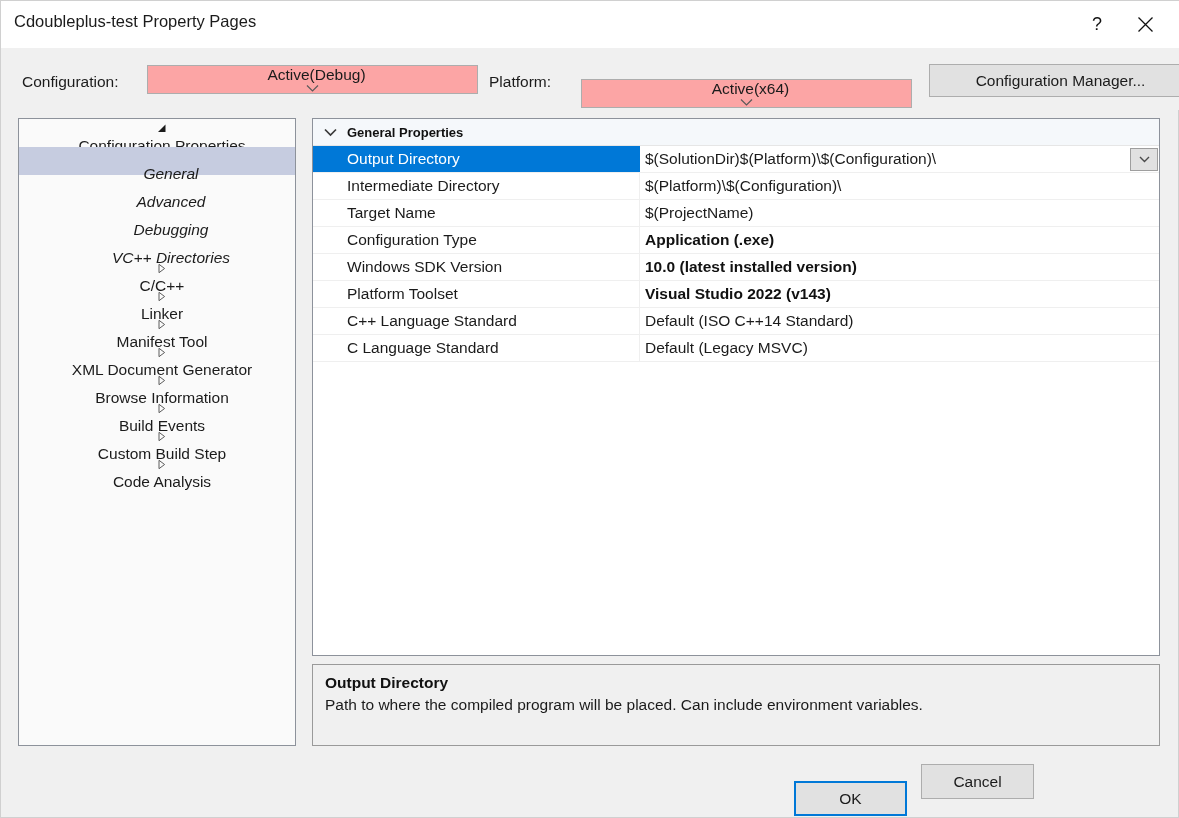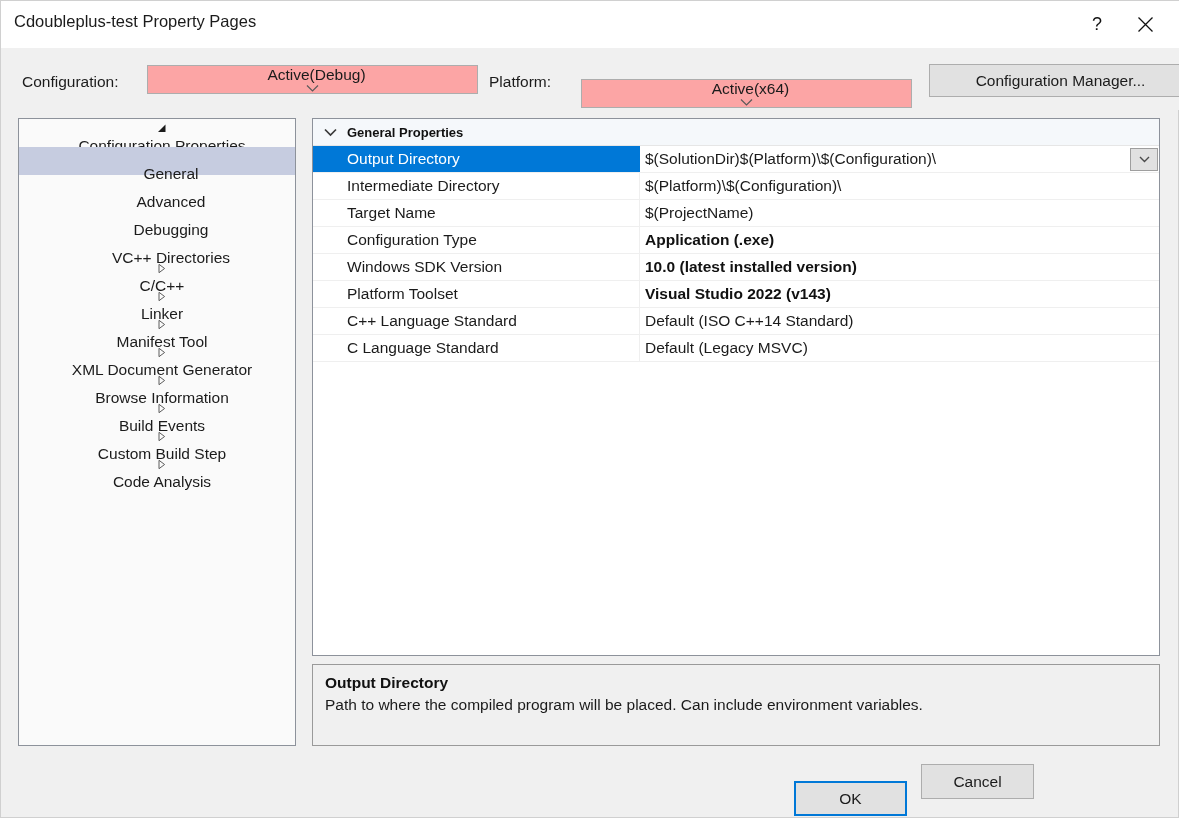--- a/index.html
+++ b/index.html
@@ -132,21 +132,21 @@
   .tree-item.selected   { background: #c6cce0; }
   .tw {
     width: 18px;
     display: inline-flex;
     align-items: center;
     justify-content: center;
     flex: 0 0 18px;
   }
   .tw svg { display: block; }
   .tree-label { padding-left: 2px; }
-  .tree-item.child .tree-label { padding-left: 0; }
+  .tree-item.child .tree-label { padding-left: 0; font-style: italic; }
 
   
   #grid-panel {
     position: absolute;
     left: 311px; top: 117px;
     width: 848px; height: 538px;
     background: #ffffff;
     border: 1px solid #8d929b;
     overflow: hidden;
   }

